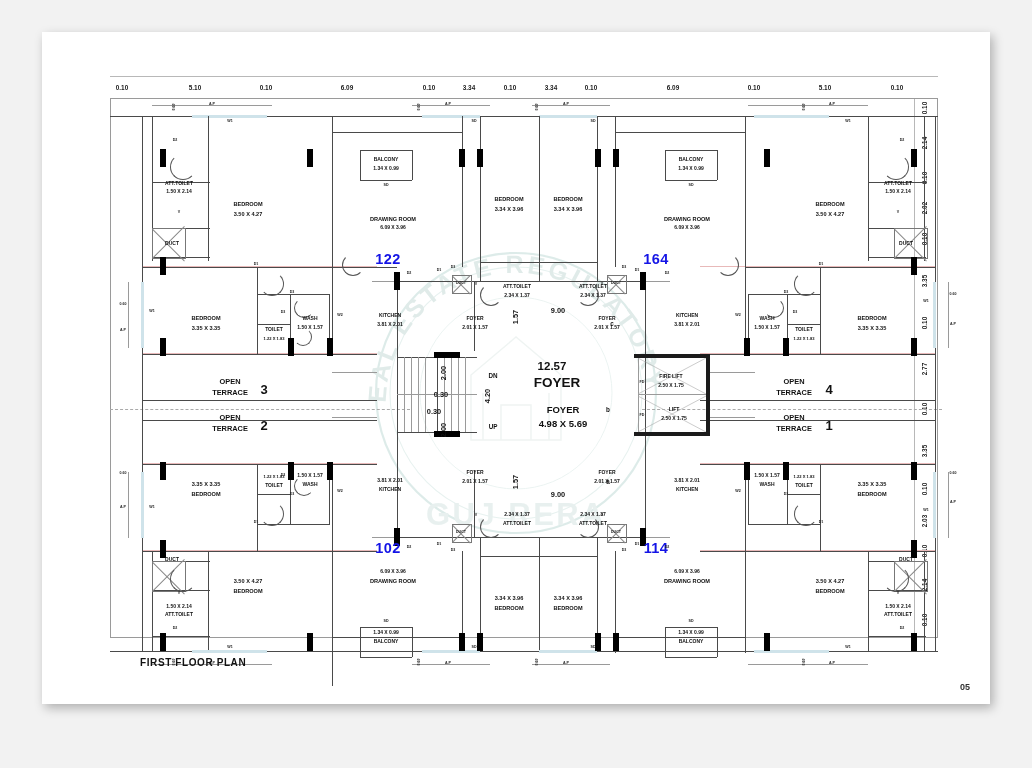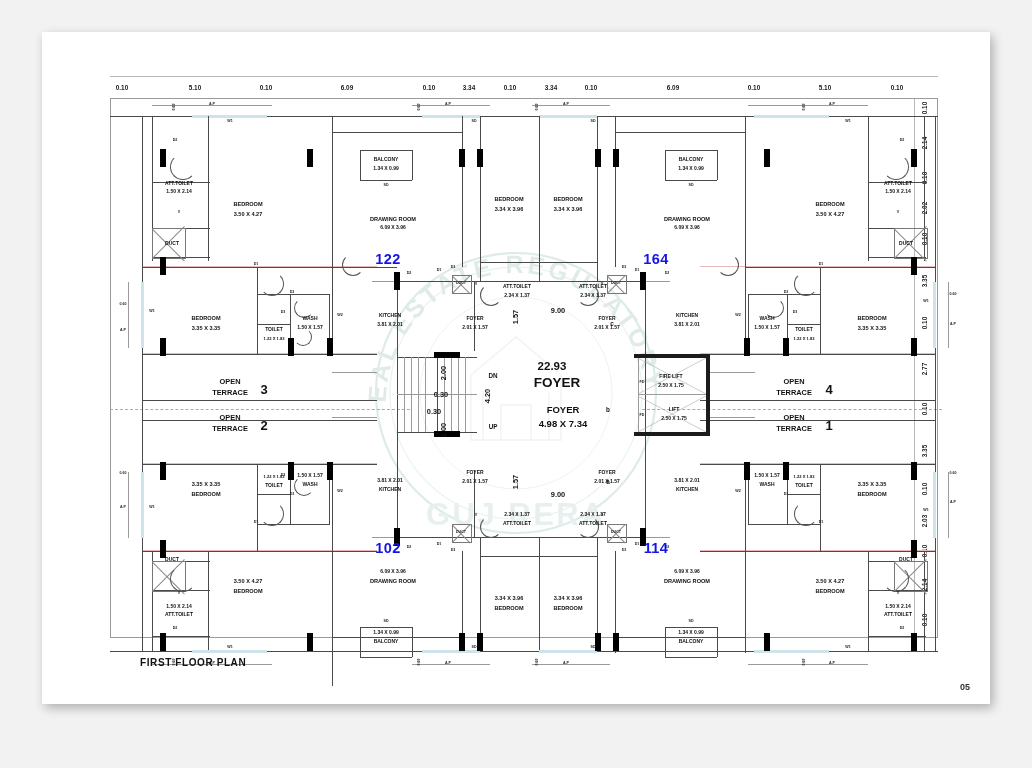--- a/index.html
+++ b/index.html
@@ -500,24 +500,24 @@
 
   <div class="lbl s5" style="left:475px;top:483px;">2.34 X 1.37</div>
   <div class="lbl s5" style="left:475px;top:492px;">ATT.TOILET</div>
   <div class="lbl s5" style="left:551px;top:483px;">2.34 X 1.37</div>
   <div class="lbl s5" style="left:551px;top:492px;">ATT.TOILET</div>
   <div class="lbl s55" style="left:467px;top:566px;">3.34 X 3.96</div>
   <div class="lbl s55" style="left:467px;top:576px;">BEDROOM</div>
   <div class="lbl s55" style="left:526px;top:566px;">3.34 X 3.96</div>
   <div class="lbl s55" style="left:526px;top:576px;">BEDROOM</div>
 
-  <div class="lbl s11" style="left:510px;top:334px;">22.93</div>
+  <div class="lbl s11" style="left:510px;top:334px;">12.57</div>
   <div class="lbl s13" style="left:515px;top:351px;">FOYER</div>
   <div class="lbl s9" style="left:521px;top:378px;">FOYER</div>
-  <div class="lbl s9" style="left:521px;top:392px;">4.98 X 7.34</div>
+  <div class="lbl s9" style="left:521px;top:392px;">4.98 X 5.69</div>
   <div class="lbl s7 vert" style="left:446px;top:364px;">4.20</div>
   <div class="lbl s7" style="left:516px;top:279px;">9.00</div>
   <div class="lbl s7" style="left:516px;top:463px;">9.00</div>
   <div class="lbl s7 vert" style="left:474px;top:285px;">1.57</div>
   <div class="lbl s7 vert" style="left:474px;top:450px;">1.57</div>
 
   <div class="lbl s6" style="left:451px;top:344px;">DN</div>
   <div class="lbl s6" style="left:451px;top:395px;">UP</div>
   <div class="lbl s7 vert" style="left:402px;top:341px;">2.00</div>
   <div class="lbl s7" style="left:399px;top:363px;">0.30</div>

